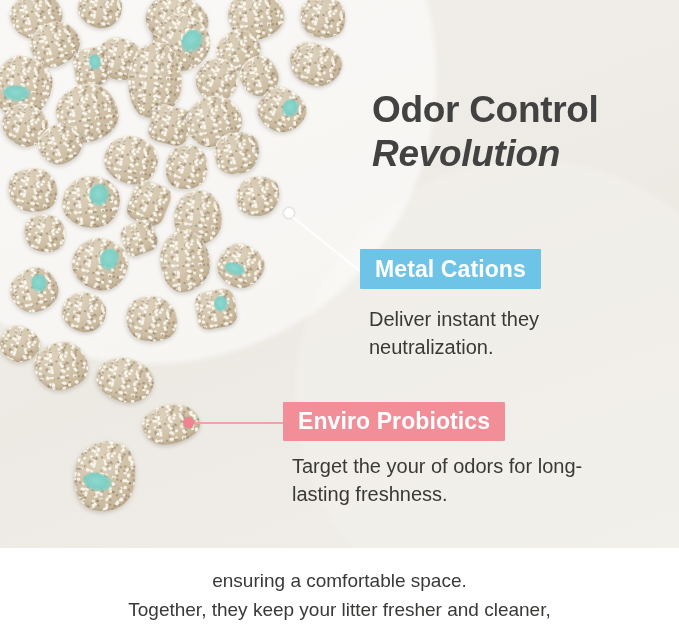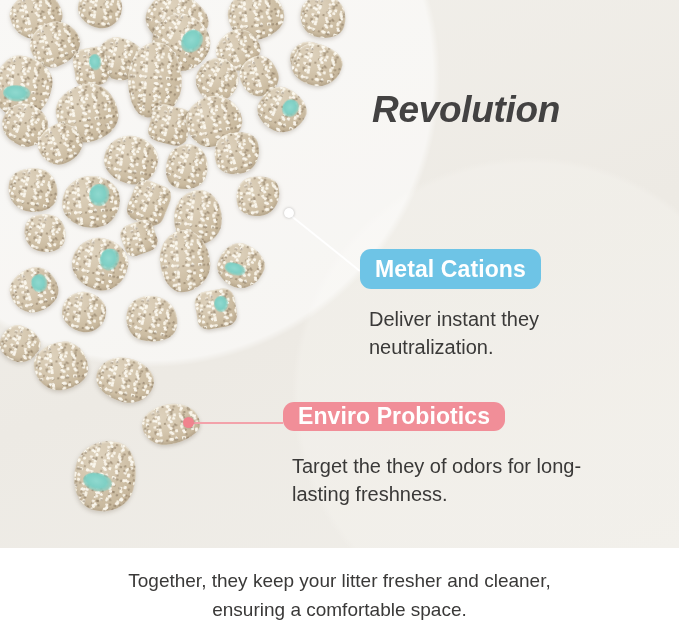--- a/index.html
+++ b/index.html
@@ -136,36 +136,36 @@
     line-height:1.18;
     letter-spacing:-.3px;
     color:#434242;
   }
   .headline .l2 { display:block;font-style:italic; }
 
   .badge {
     position:absolute;
     display:inline-flex;
     align-items:center;
-    border-radius:11px;
+    border-radius:1px;
     color:#ffffff;
     font-weight:bold;
     font-size:23px;
     letter-spacing:.1px;
     white-space:nowrap;
   }
   .badge-blue {
     left:360px; top:249px;
     height:40px;
     padding:0 15px;
     background:#6ec4e6;
   }
   .badge-pink {
     left:283px; top:402px;
-    height:29px;
+    height:39px;
     padding:0 15px;
     background:#f18e98;
   }
 
   .body-copy {
     position:absolute;
     font-size:20px;
     line-height:1.42;
     color:#3a3938;
     font-weight:normal;
@@ -249,38 +249,39 @@
     <div class="leader leader-blue" id="leader-blue" style="left: 289px; top: 213px; width: 91.0494px; transform: rotate(38.7581deg);"></div>
     <div class="marker marker-blue" id="marker-blue" style="left: 284px; top: 208px;"></div>
 
     <div class="leader leader-pink" id="leader-pink" style="left: 188px; top: 422px; width: 95px; transform: rotate(0deg);"></div>
     <div class="marker marker-pink" id="marker-pink" style="left: 182.5px; top: 416.5px;"></div>
   </div>
 
   <div class="copy">
 
     <h1 class="headline">
+      <span class="l1">Odor Control</span>
       <span class="l2">Revolution</span>
     </h1>
 
     <div class="badge badge-blue">Metal Cations</div>
 
     <p class="body-copy body-blue">
       <span>Deliver instant they</span>
       <span>neutralization.</span>
     </p>
 
     <div class="badge badge-pink">Enviro Probiotics</div>
 
     <p class="body-copy body-pink">
-      <span>Target the they of odors for</span>
+      <span>Target the your of odors for</span>
       <span>long-lasting freshness.</span>
     </p>
   </div>
 
   <div class="footer">
     <p class="footer-text">
+      <span class="fl">ensuring a comfortable space.</span>
       <span class="fl">Together, they keep your litter fresher and cleaner,</span>
-      <span class="fl">ensuring a comfortable space.</span>
     </p>
   </div>
 
 </div>
 
 </body></html>

